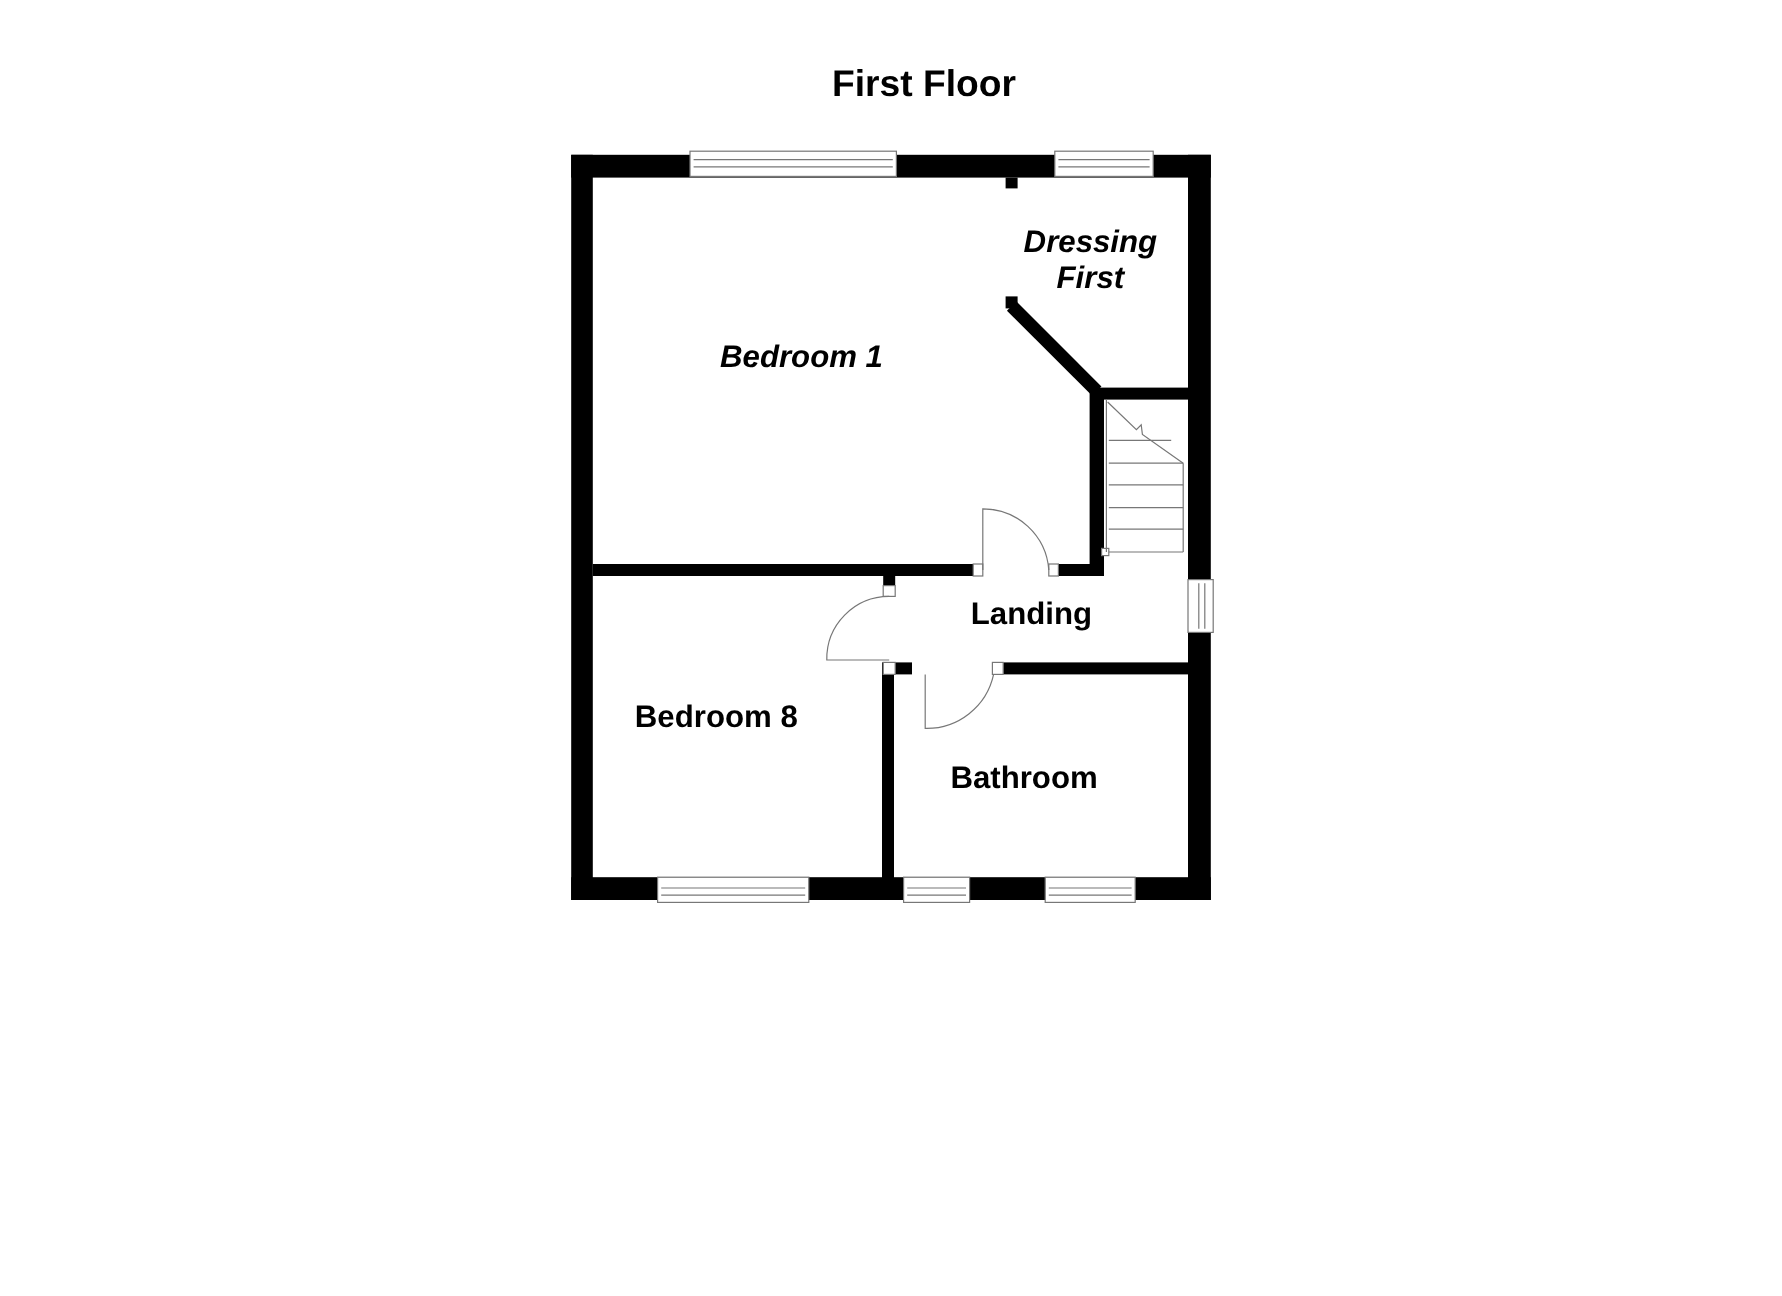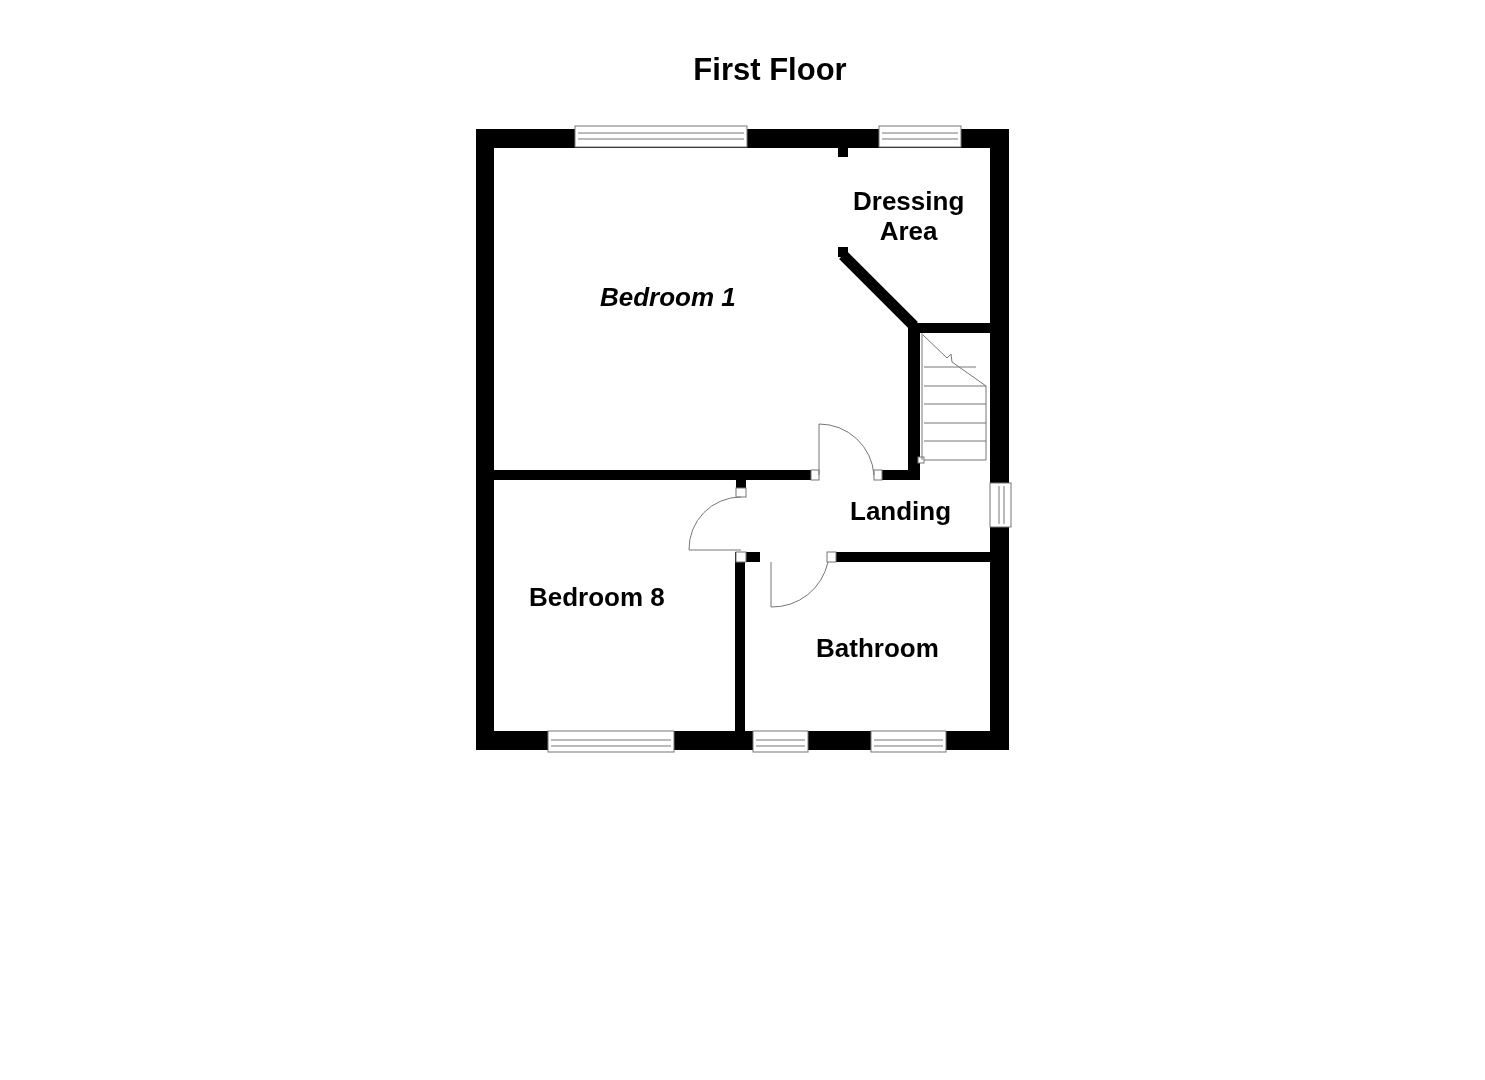--- a/index.html
+++ b/index.html
@@ -85,19 +85,19 @@
     <line x1="924" y1="367" x2="976" y2="367"></line>
     <line x1="924" y1="386" x2="986" y2="386"></line>
     <line x1="924" y1="404" x2="986" y2="404"></line>
     <line x1="924" y1="423" x2="986" y2="423"></line>
     <line x1="924" y1="441" x2="986" y2="441"></line>
     <line x1="924" y1="460" x2="986" y2="460"></line>
   </g>
 </svg>
 
 <div class="label" style="left:600px; top:282px;font-style:italic;">Bedroom 1</div>
-<div class="label" style="left:853px; top:186px;">
+<div class="label" style="left:853px; top:186px;font-style:italic;">
   <span>Dressing</span><br>
-  <span>Area</span>
+  <span>First</span>
 </div>
-<div class="label" style="left:809px; top:496px;margin-left:41px;">Landing</div>
+<div class="label" style="left:809px; top:496px;">Landing</div>
 <div class="label" style="left:529px; top:582px;">Bedroom 8</div>
-<div class="label" style="left:816px; top:633px;">Bathroom</div>
+<div class="label" style="left:792px; top:633px;">Bathroom</div>
 
 </body></html>

